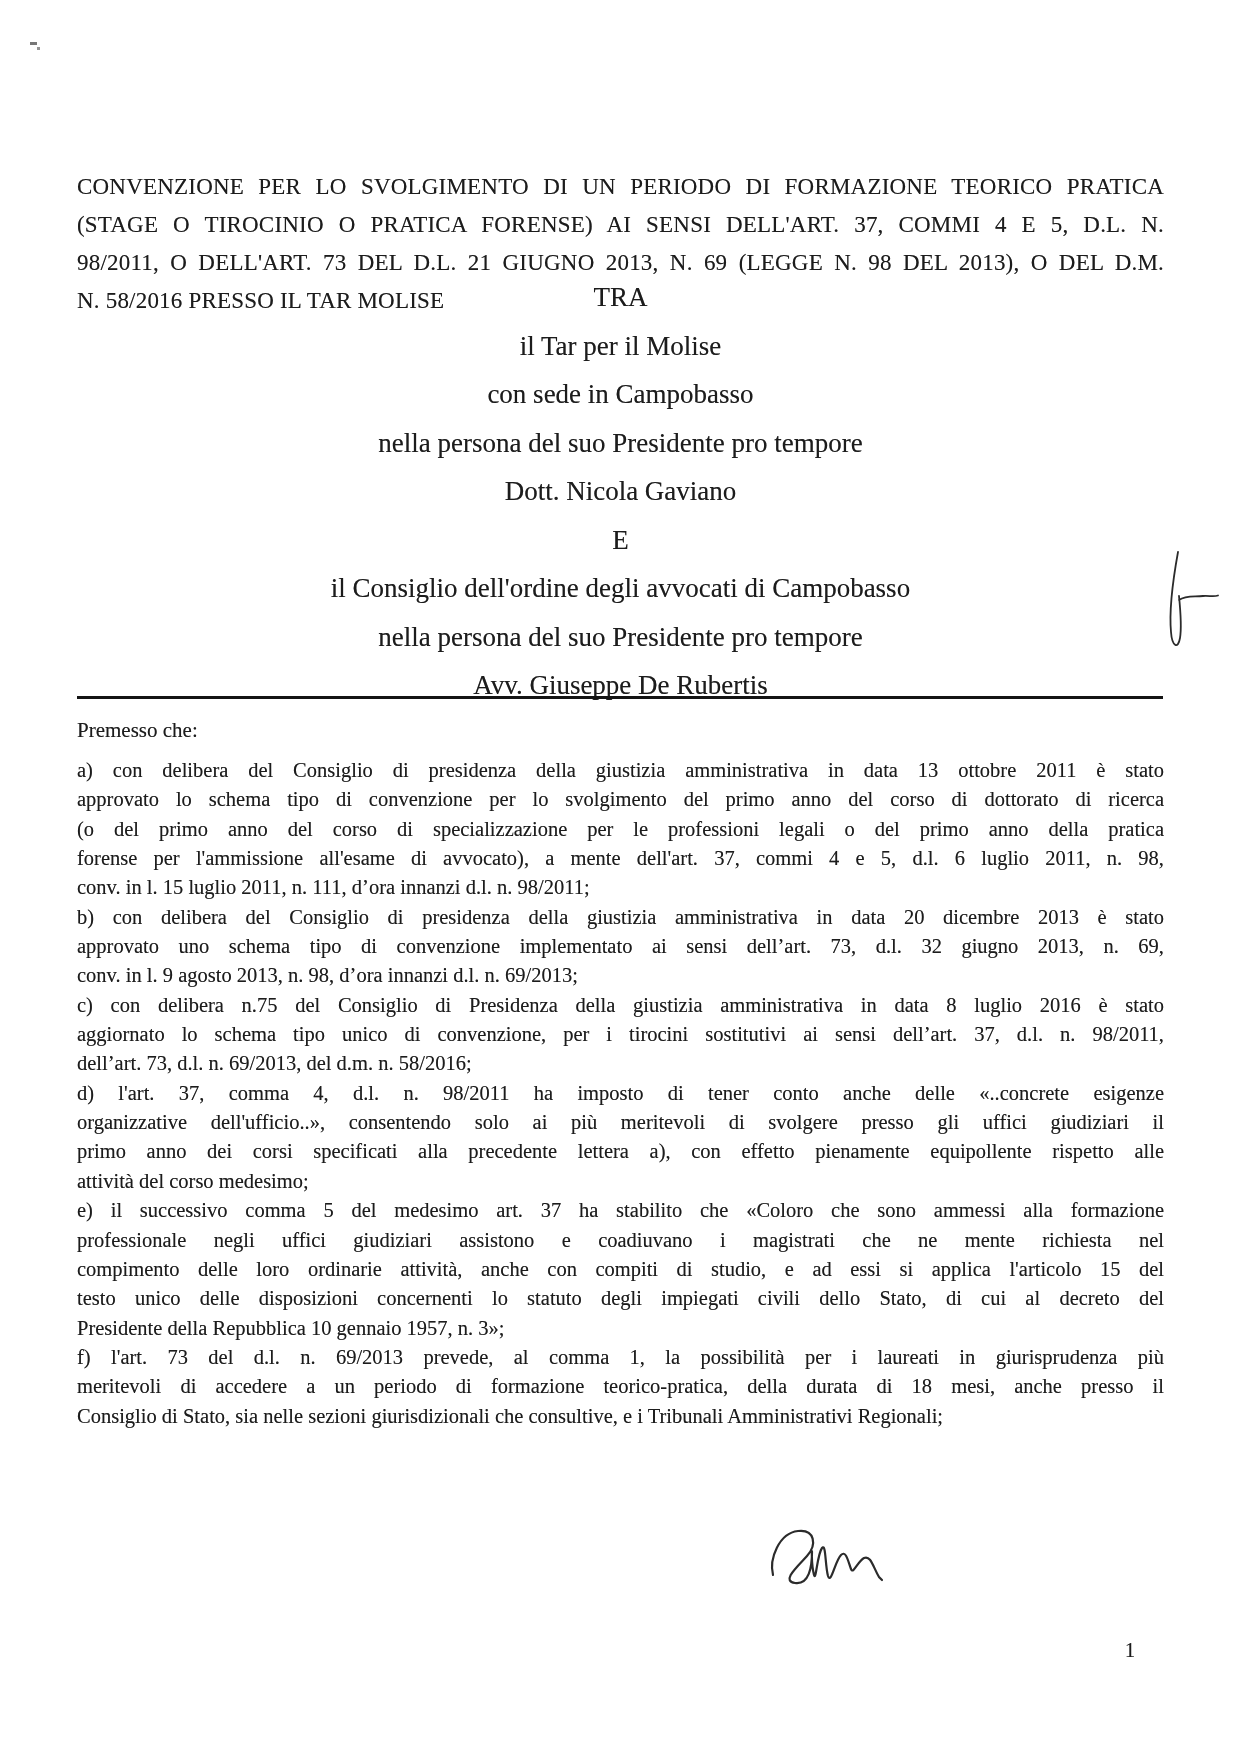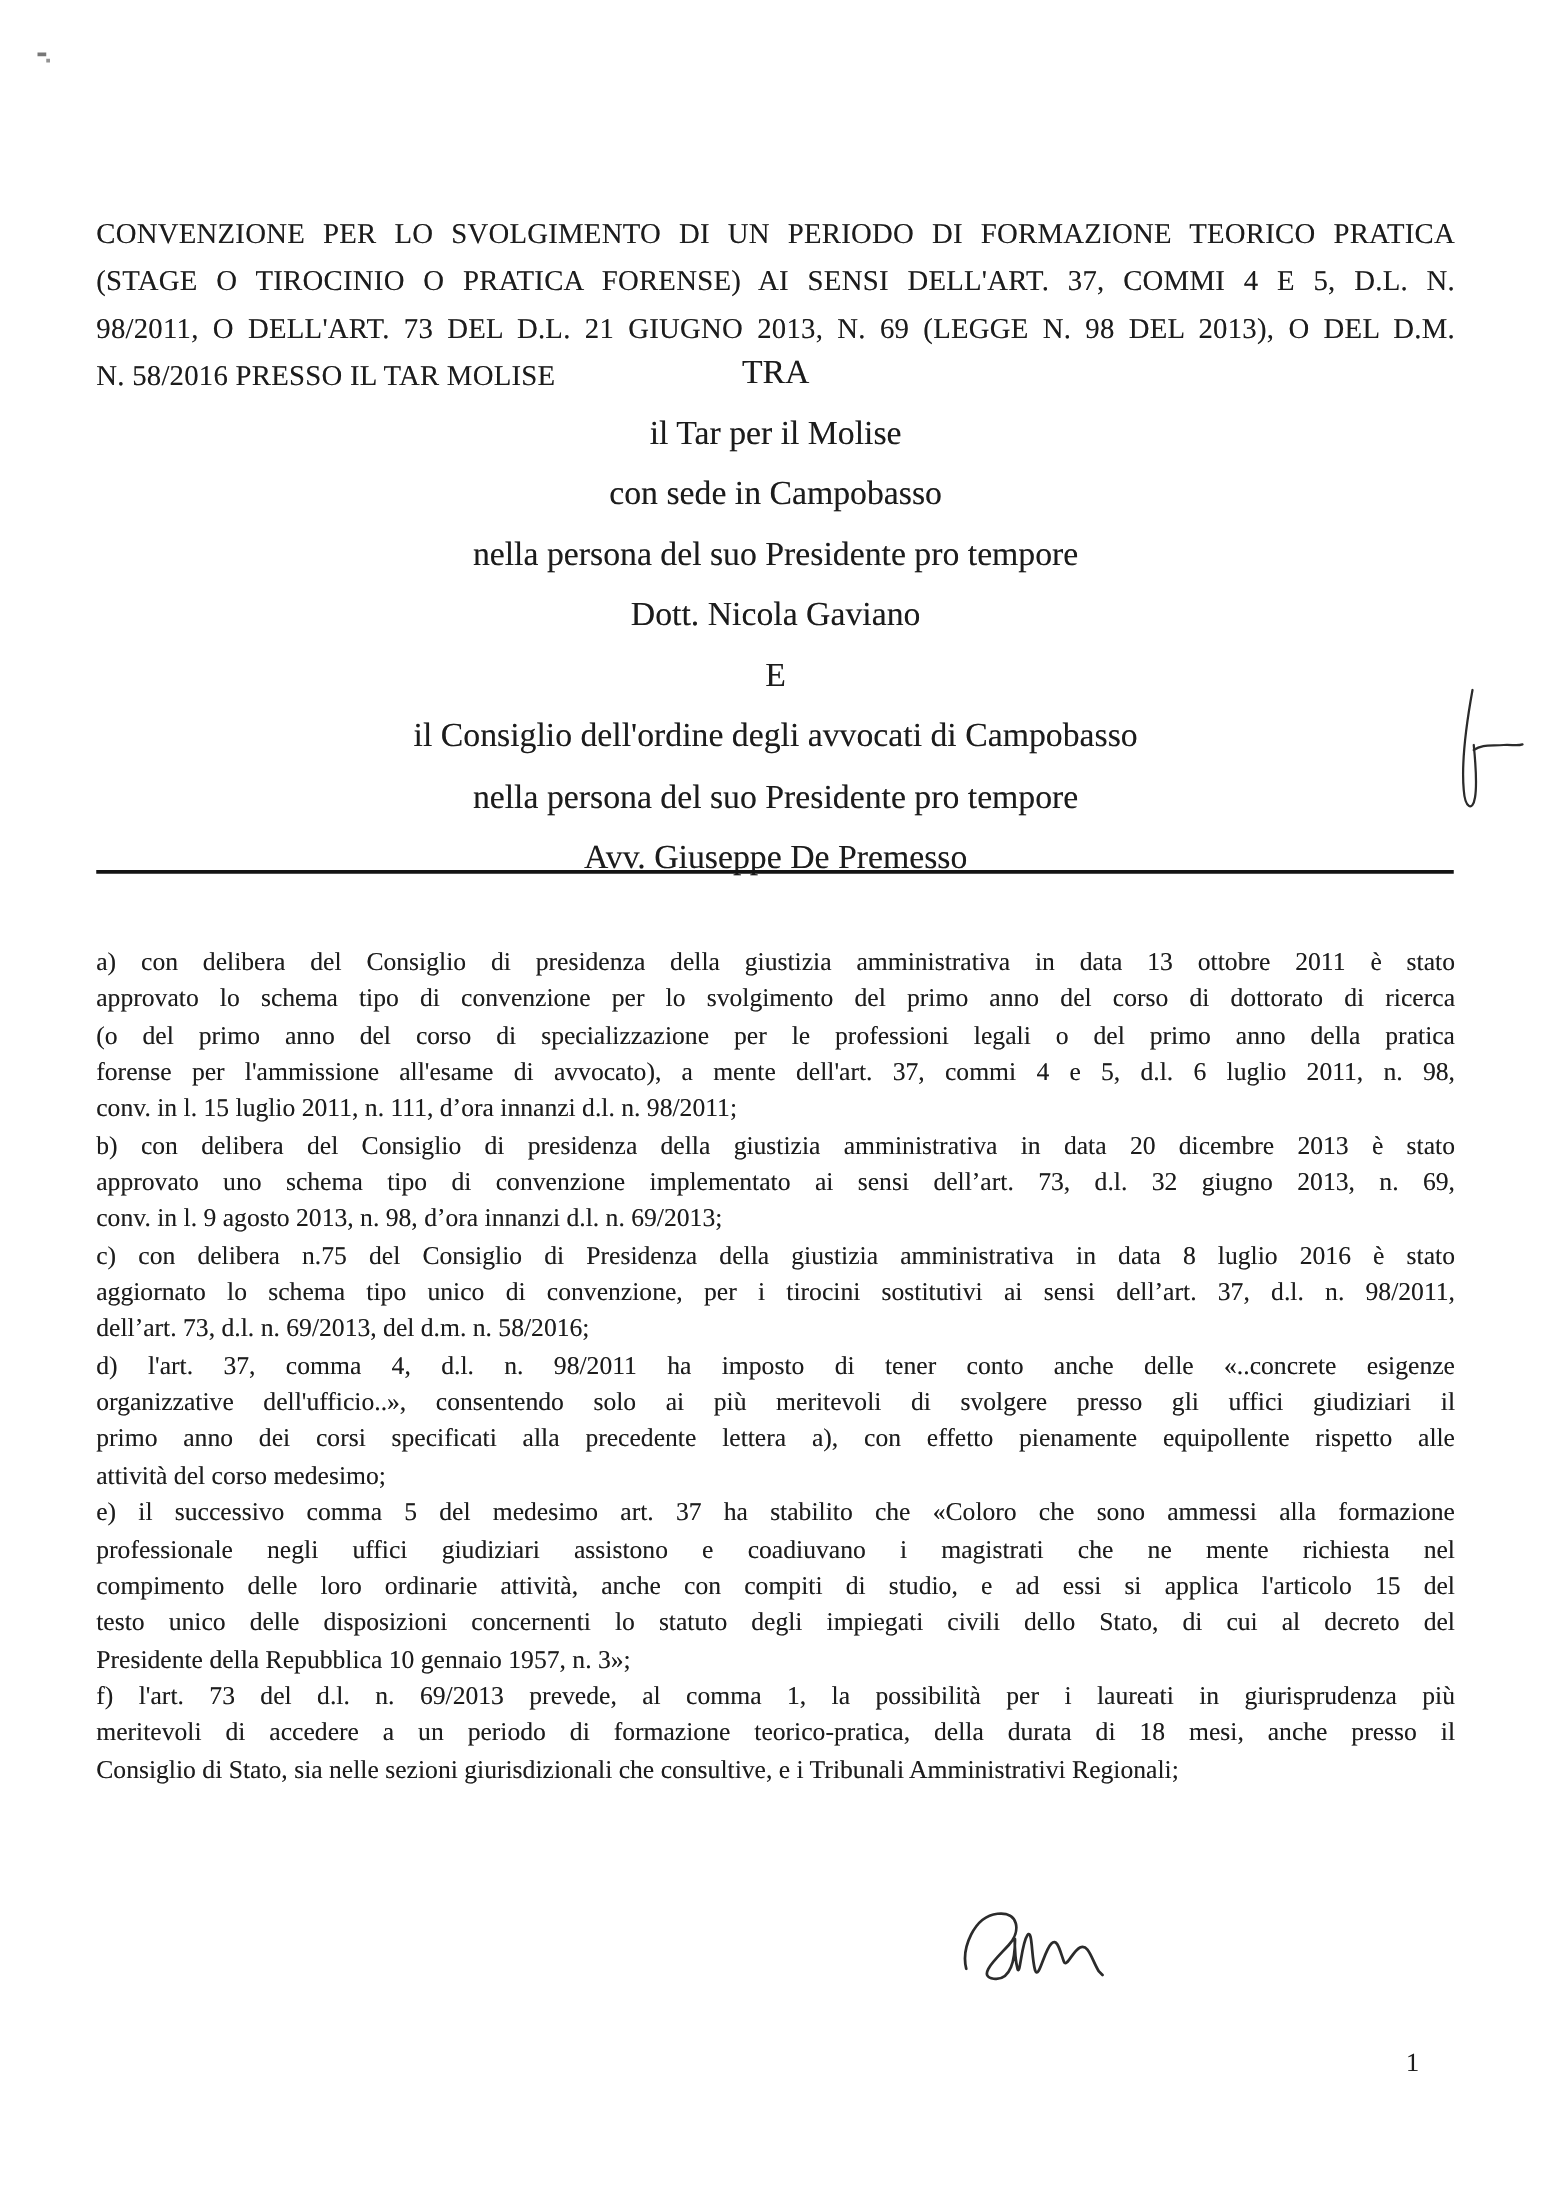--- a/index.html
+++ b/index.html
@@ -91,25 +91,26 @@
 
   <div class="parties-block ink">
     <div>TRA</div>
     <div>il Tar per il Molise</div>
     <div>con sede in Campobasso</div>
     <div>nella persona del suo Presidente pro tempore</div>
     <div>Dott. Nicola Gaviano</div>
     <div>E</div>
     <div>il Consiglio dell'ordine degli avvocati di Campobasso</div>
     <div>nella persona del suo Presidente pro tempore</div>
-    <div>Avv. Giuseppe De Premesso</div>
+    <div>Avv. Giuseppe De Rubertis</div>
   </div>
 
   <div class="rule"></div>
 
+  <div class="premise-heading ink">Premesso che:</div>
 
   <div class="body-block ink">
     <div class="bline j">a) con delibera del Consiglio di presidenza della giustizia amministrativa in data 13 ottobre 2011 è stato</div>
     <div class="bline j">approvato lo schema tipo di convenzione per lo svolgimento del primo anno del corso di dottorato di ricerca</div>
     <div class="bline j">(o del primo anno del corso di specializzazione per le professioni legali o del primo anno della pratica</div>
     <div class="bline j">forense per l'ammissione all'esame di avvocato), a mente dell'art. 37, commi 4 e 5, d.l. 6 luglio 2011, n. 98,</div>
     <div class="bline">conv. in l. 15 luglio 2011, n. 111, d’ora innanzi d.l. n. 98/2011;</div>
 
     <div class="bline j">b) con delibera del Consiglio di presidenza della giustizia amministrativa in data 20 dicembre 2013 è stato</div>
     <div class="bline j">approvato uno schema tipo di convenzione implementato ai sensi dell’art. 73, d.l. 32 giugno 2013, n. 69,</div>

